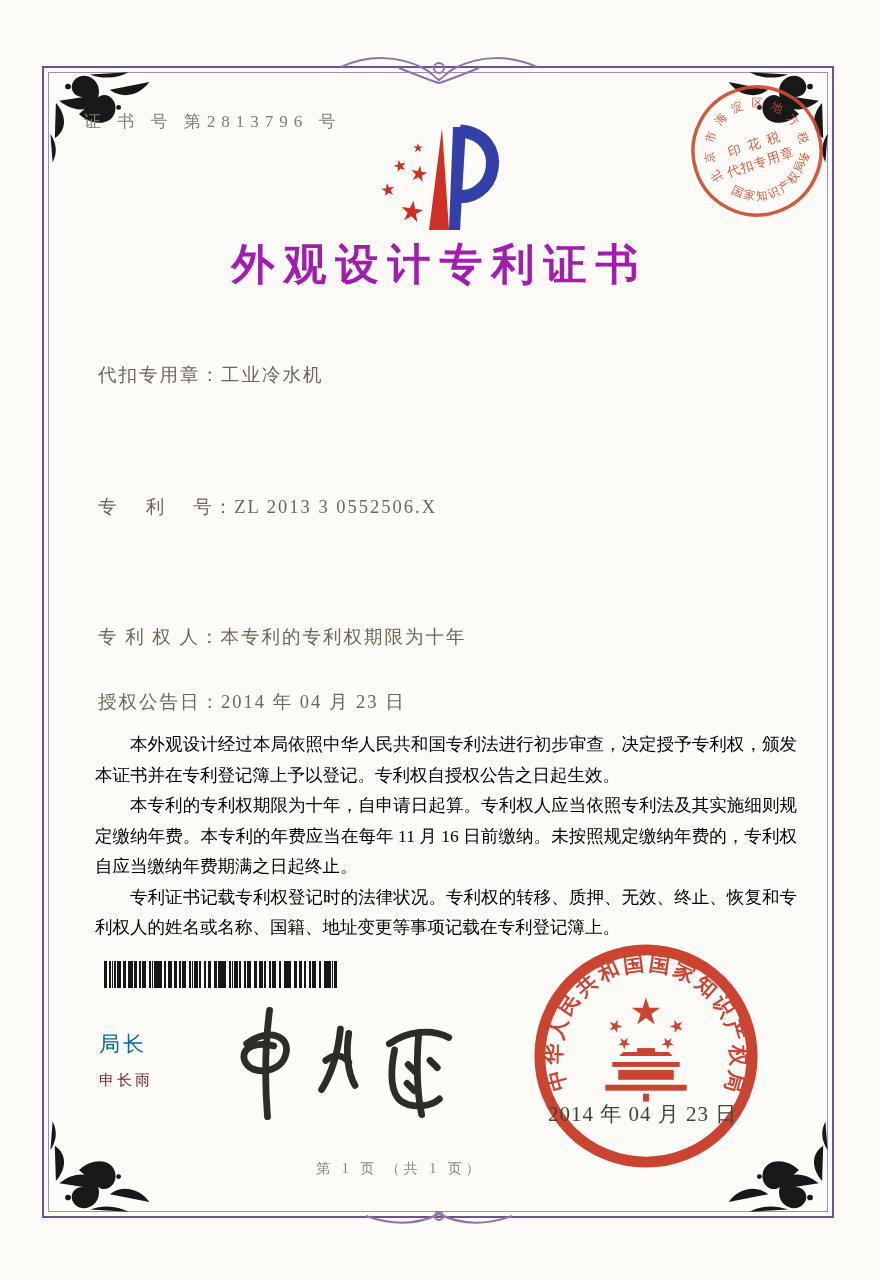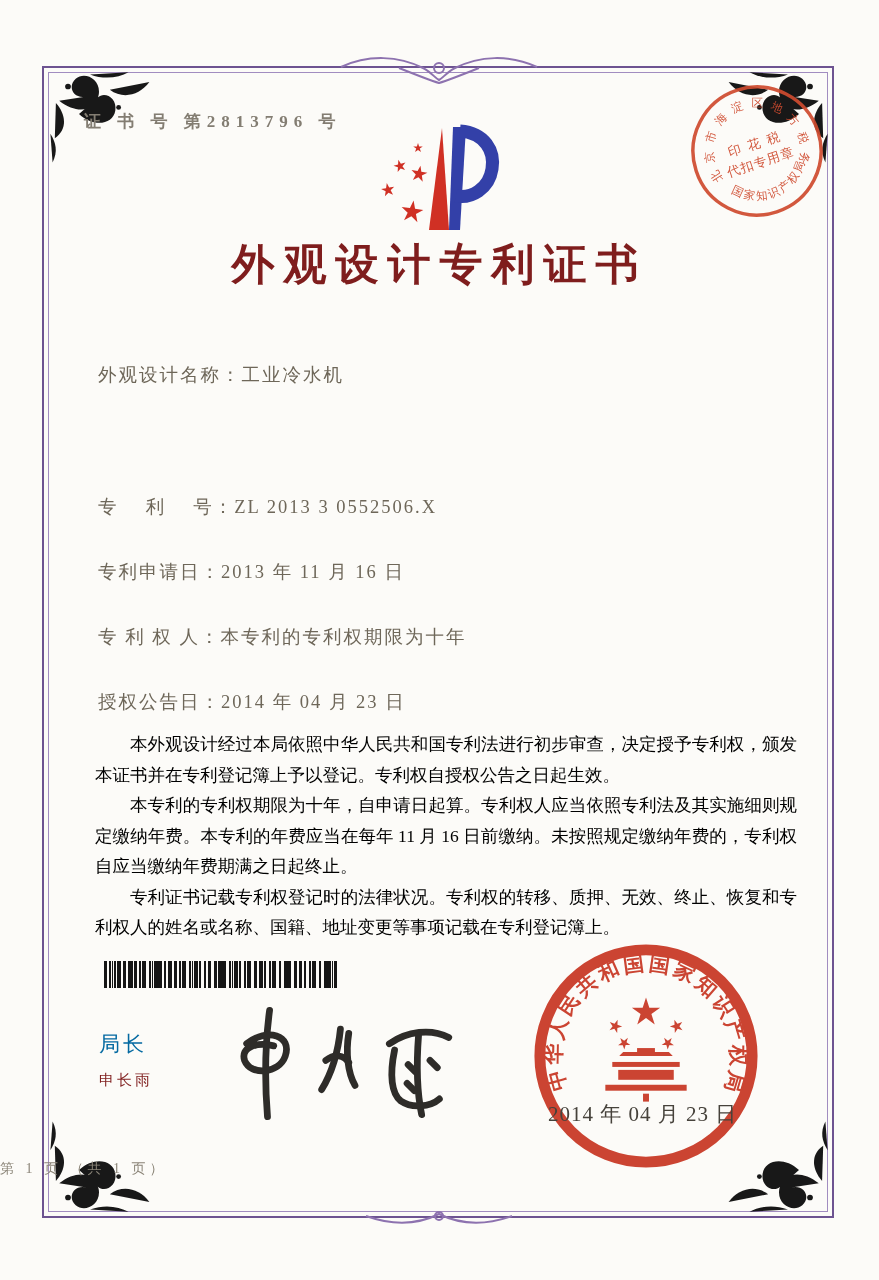--- a/index.html
+++ b/index.html
@@ -15,25 +15,25 @@
     border:2.5px solid #6d5391;box-sizing:border-box;
   }
   .frame::after{
     content:"";position:absolute;left:4px;top:4px;right:4px;bottom:4px;
     border:1px solid #a18cc0;
   }
   .corner{width:110px;height:110px;opacity:.9;}
   .center-orn path{fill:none;stroke:#8d72af;stroke-width:2;}
   
   .cert-no{
-    left:84px;top:110px;font-size:17px;color:#837d72;letter-spacing:6px;font-weight:bold;
+    left:84px;top:110px;font-size:17px;color:#837d72;letter-spacing:6px;
   }
   .title{
     left:0;top:236px;width:879px;text-align:center;
-    font-size:43px;letter-spacing:9px;color:#7f1d1d;font-weight:600;
+    font-size:43px;letter-spacing:9px;color:#a21caf;font-weight:600;
   }
   
   .tax-stamp{left:686px;top:80px;width:142px;height:142px;transform:rotate(-18deg);opacity:.92;}
   .tax-stamp text{fill:#cf4b2f;font-family:"Liberation Serif",serif;}
   
   .field{
     left:98px;font-size:18.5px;color:#6e6759;letter-spacing:2px;white-space:nowrap;
   }
   
   .body-text{
@@ -58,21 +58,21 @@
   
   .office-seal{left:527px;top:937px;width:238px;height:238px;opacity:.95;}
   .office-seal text{fill:#c93b28;font-family:"Liberation Serif",serif;font-weight:bold;}
   .office-seal .emblem{fill:#c93b28;}
   .seal-date{
     left:548px;top:1100px;width:215px;font-size:21px;color:#46423b;
     letter-spacing:1px;white-space:nowrap;
   }
   
   .footer{
-    left:0;top:1160px;width:800px;
+    left:0;top:1160px;width:800px;text-align:center;
     font-size:14px;color:#8b8578;letter-spacing:4px;
   }
 </style>
 </head>
 <body>
 
 <div class="page">
 
   <svg width="0" height="0" style="position:absolute">
     <defs>
@@ -134,23 +134,22 @@
     <defs>
       <path id="taxTopArc" d="M -36,25 A 44,44 0 1 1 36,25"></path>
       <path id="taxBotArc" d="M -40,28 A 49,49 0 0 0 40,28"></path>
     </defs>
     <text font-size="11.5"><textPath href="#taxTopArc" startOffset="10" textLength="200" lengthAdjust="spacing">北京市海淀区地方税务局</textPath></text>
     <text font-size="11.5"><textPath href="#taxBotArc" startOffset="4" textLength="92" lengthAdjust="spacing">国家知识产权局</textPath></text>
     <text x="0" y="-3" text-anchor="middle" font-size="13" letter-spacing="2">印 花 税</text>
     <text x="0" y="16" text-anchor="middle" font-size="13" letter-spacing="1">代扣专用章</text>
   </svg>
 
-  <div class="abs field" style="top:362px"><span>外观设计名称：</span><span>工业冷水机</span></div>
+  <div class="abs field" style="top:362px"><span>代扣专用章：</span><span>工业冷水机</span></div>
   <div class="abs field" style="top:494px"><span>专　 利　 号：</span><span>ZL 2013 3 0552506.X</span></div>
-  <div class="abs field" style="top:559px"><span>专利申请日：</span><span>2013 年 11 月 16 日</span></div>
   <div class="abs field" style="top:624px"><span>专 利 权 人：</span><span>本专利的专利权期限为十年</span></div>
   <div class="abs field" style="top:689px"><span>授权公告日：</span><span>2014 年 04 月 23 日</span></div>
 
   <div class="abs body-text">
     <p>本外观设计经过本局依照中华人民共和国专利法进行初步审查，决定授予专利权，颁发本证书并在专利登记簿上予以登记。专利权自授权公告之日起生效。</p>
     <p>本专利的专利权期限为十年，自申请日起算。专利权人应当依照专利法及其实施细则规定缴纳年费。本专利的年费应当在每年 11 月 16 日前缴纳。未按照规定缴纳年费的，专利权自应当缴纳年费期满之日起终止。</p>
     <p>专利证书记载专利权登记时的法律状况。专利权的转移、质押、无效、终止、恢复和专利权人的姓名或名称、国籍、地址变更等事项记载在专利登记簿上。</p>
   </div>
 
   <div class="abs barcode"></div>

